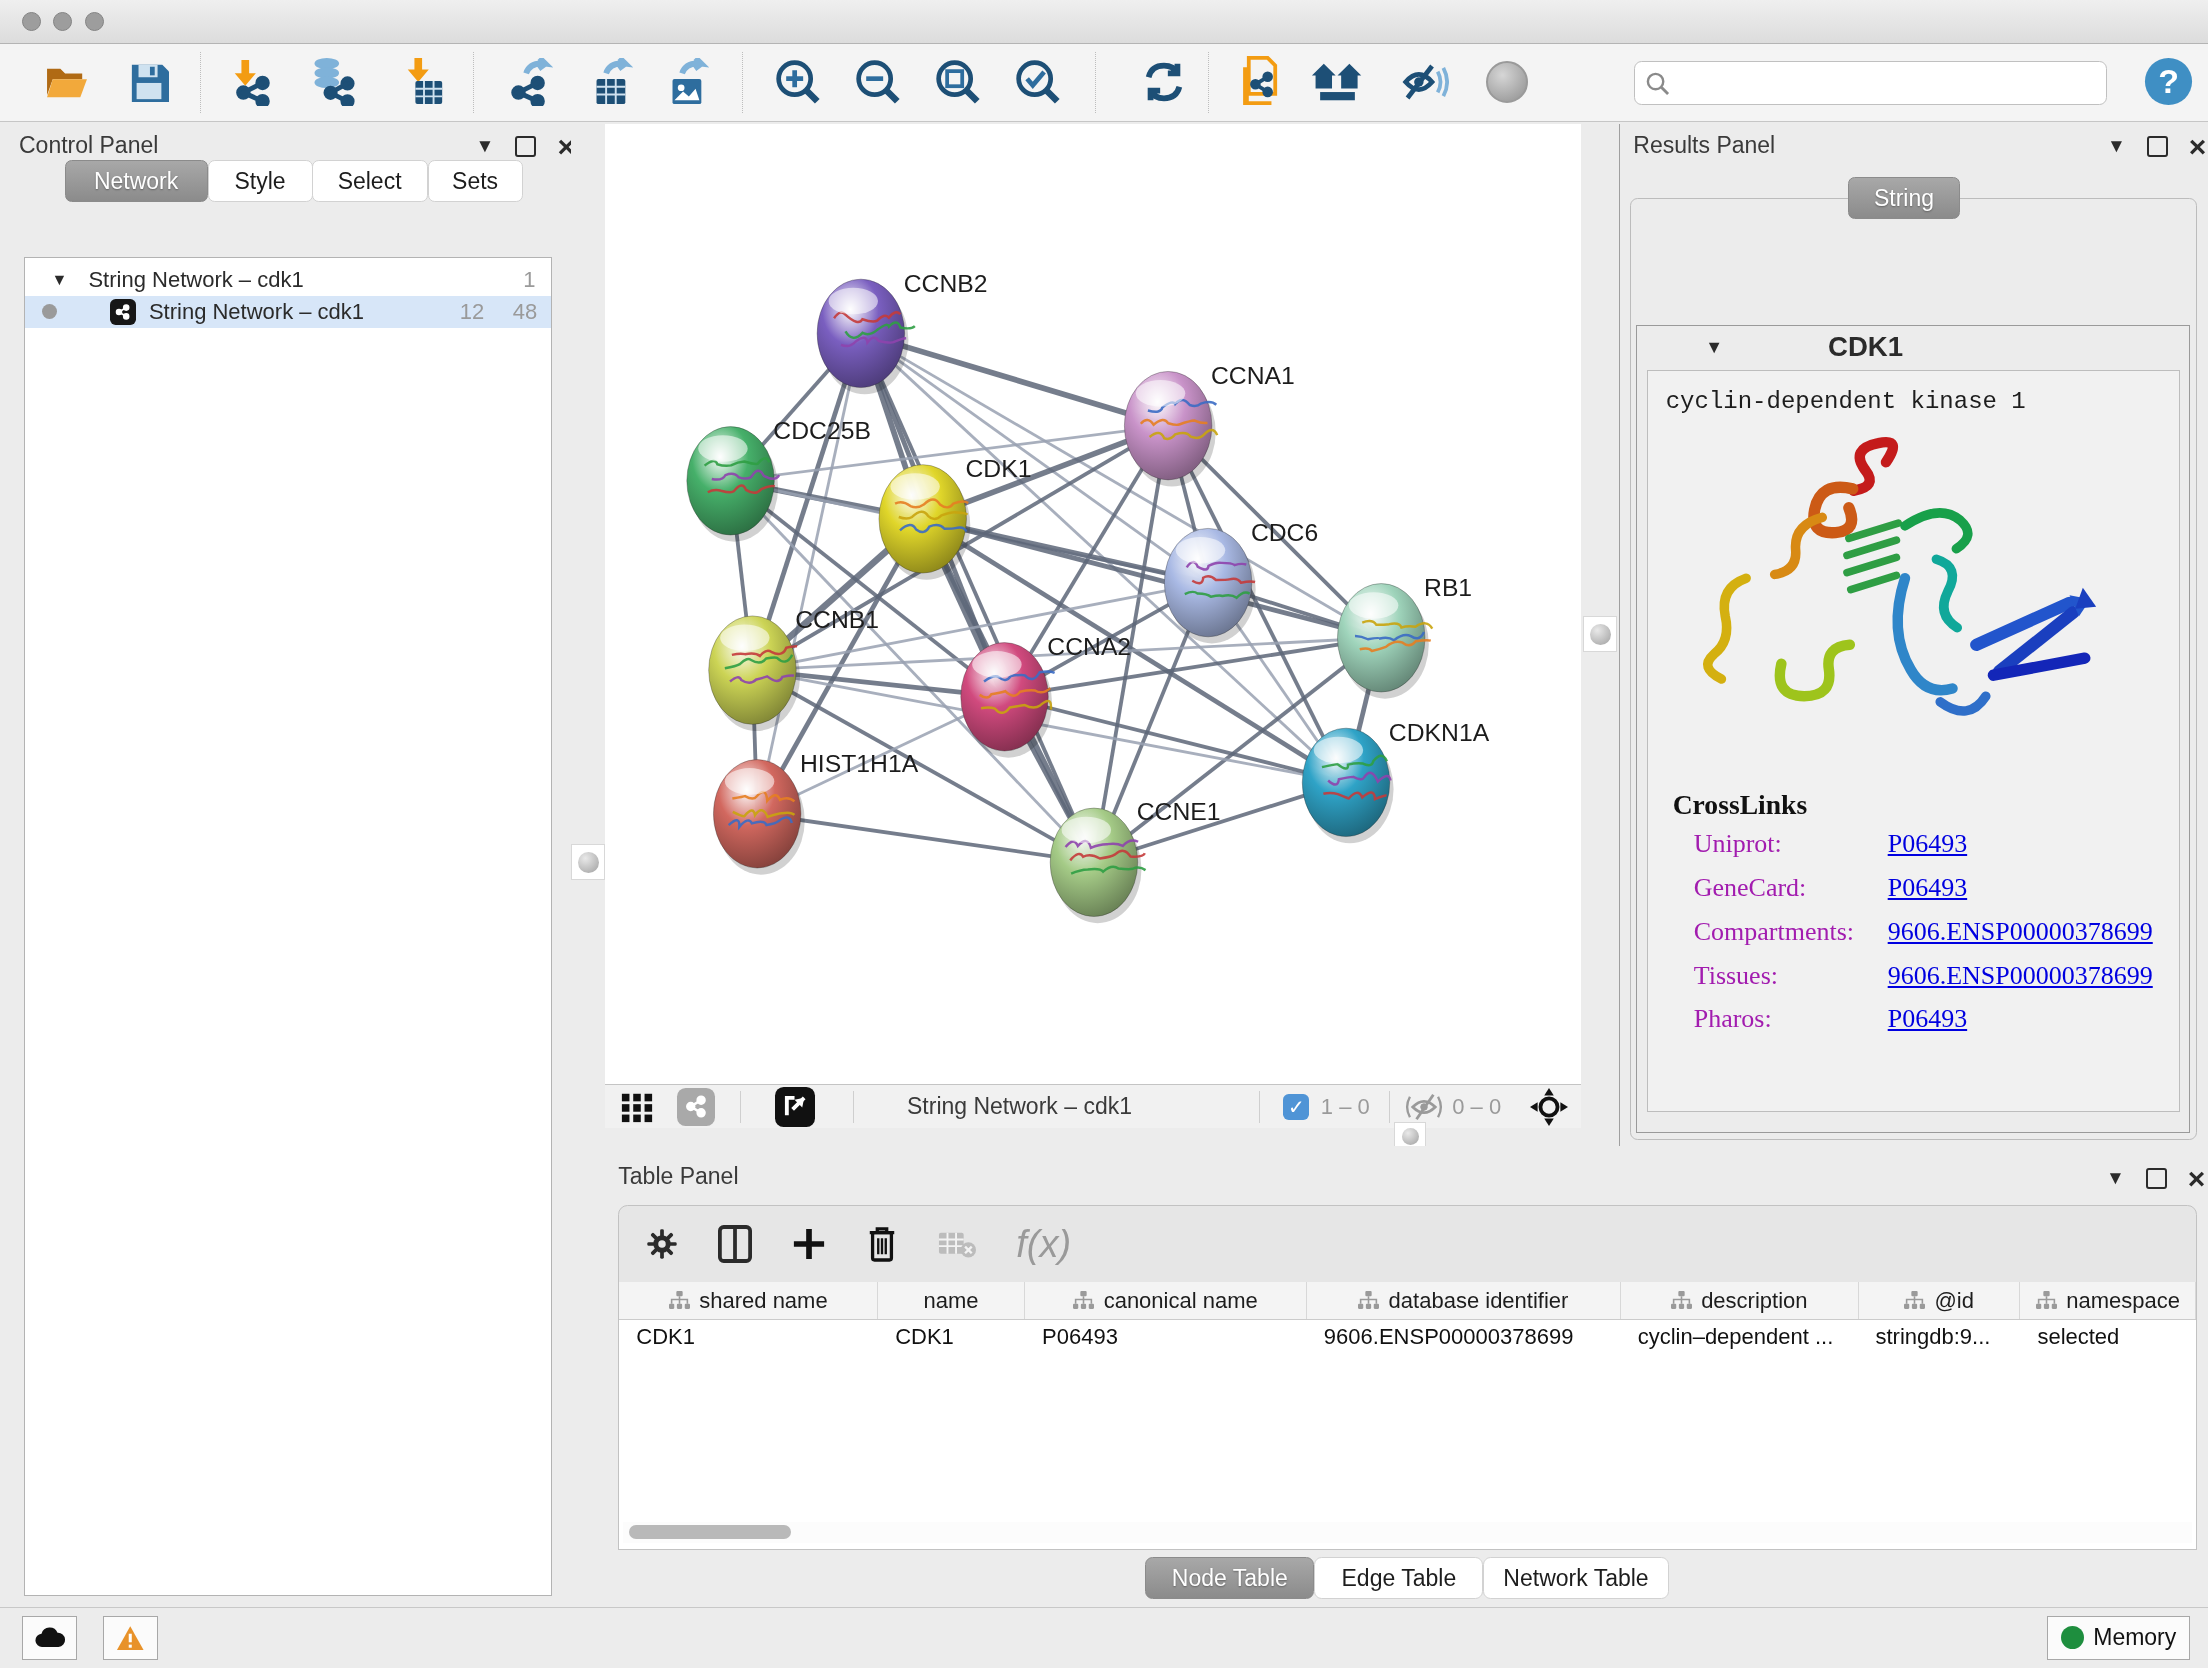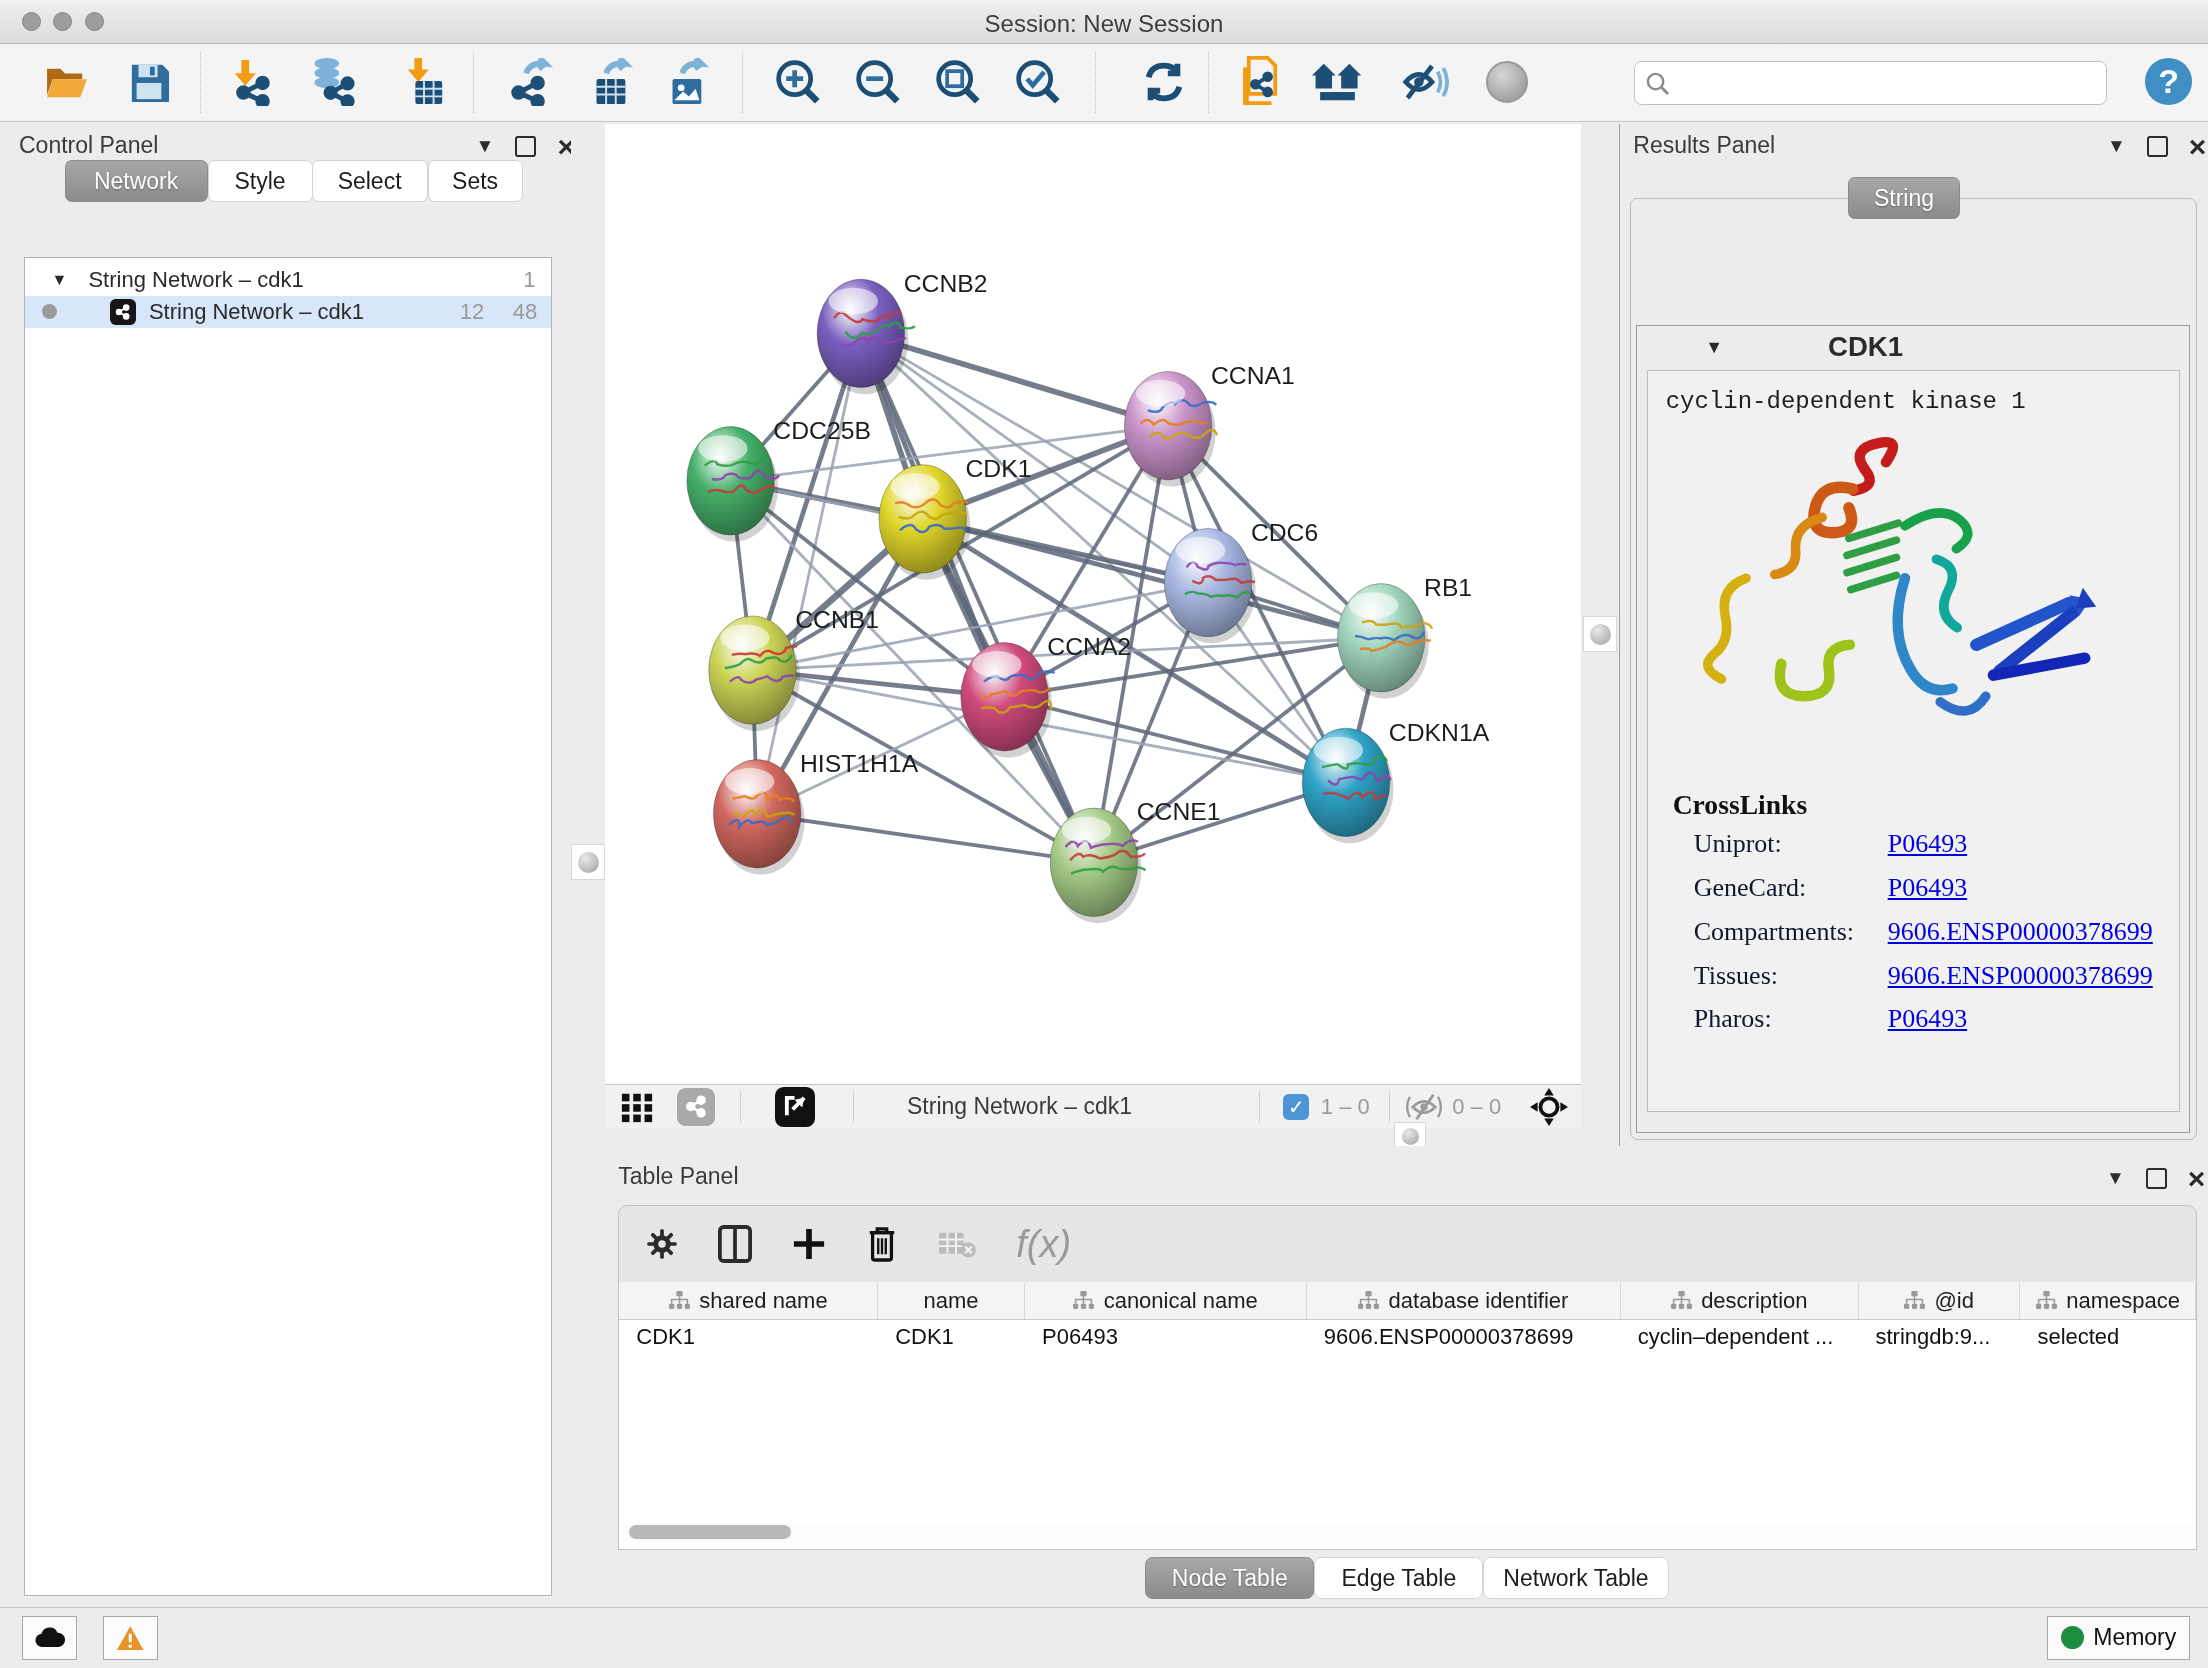--- a/index.html
+++ b/index.html
@@ -56,21 +56,21 @@
   
   #results-panel { left:1619px; top:124px; width:590px; height:1022px; border-left:1.9px solid #9f9f9f; background:#ececec;padding-left:20px; }
   #rp-box { position:absolute; left:9.5px; top:74px; width:567px; height:942px; border:1px solid #bcbcbc; border-radius:7.6px; background:#ececec; }
   #rp-btnrow { position:absolute; left:5.7px; top:38px; width:554px; height:84px; border:1px solid #c6c6c6; background:#efefef; }
   .rp-btn { position:absolute; top:17px; height:46px; background:#fff; border:1px solid #c6c6c6; border-radius:8.6px; font-size:24px; display:flex; align-items:center; justify-content:center; }
   #rp-section { position:absolute; left:5.7px; top:126px; width:554px; height:808px; border:1px solid #9a9a9a; background:#ececec; }
   #rp-sec-head { position:absolute; left:0; top:0; width:100%; height:42px; display:flex; align-items:center; }
   #rp-content { position:absolute; left:9.5px; top:44px; width:533px; height:742px; background:#f1f1f1; border:1px solid #bdbdbd; }
   #rp-desc { position:absolute; left:18px; top:17px; font-size:24px; color:#1d1d1d;font-family:Liberation Mono, monospace; }
   #crosslinks-title { position:absolute; left:25px; top:418px; font-family:"Liberation Serif",serif; font-weight:bold; font-size:27.6px; color:#111; }
-  .cl-row { position:absolute; left:46px; font-family:"Liberation Serif",serif; font-size:26px; color:#0f172a; }
+  .cl-row { position:absolute; left:46px; font-family:"Liberation Serif",serif; font-size:26px; color:#a21caf; }
   .cl-val { position:absolute; left:240px; font-family:"Liberation Serif",serif; font-size:26px; color:#0000e0; text-decoration:underline; }
 
   
   #table-panel { left:605px; top:1146px; width:1604px; height:454px; background:#ececec; }
   #tp-toolbar { position:absolute; left:13.3px; top:59px; width:1579px; height:78px; background:#e6e6e6; border:1px solid #c2c2c2; border-radius:9.5px 9.5px 0 0; display:flex; align-items:center; gap:40px; padding-left:27px; }
   #tp-table { position:absolute; left:13.3px; top:136px; width:1579px; height:268px; background:#fff; border:1px solid #c2c2c2; border-top:none; }
   #tp-header { display:flex; height:38px; background:#f4f4f4; border-bottom:1px solid #cbcbcb; }
   .th { display:flex; align-items:center; justify-content:center; gap:9.5px; font-size:22px; color:#1d1d1d; border-right:1px solid #d8d8d8; overflow:hidden; white-space:nowrap; }
   #tp-row { display:flex; height:34px; align-items:center; }
   .td { font-size:22px; color:#111; padding-left:17px; overflow:hidden; white-space:nowrap; }
@@ -89,21 +89,20 @@
   svg { display:block; }
   text { font-family:"Liberation Sans",sans-serif; }
 </style>
 </head>
 <body>
 
 <div id="titlebar" class="abs">
   <span class="tl" style="left:22px"></span>
   <span class="tl" style="left:53px"></span>
   <span class="tl" style="left:85px"></span>
-  <div id="win-title" class="abs">Session: New Session</div>
 </div>
 
 <div id="toolbar" class="abs">
   <div class="tbtn" style="left:40px">
     <svg width="44" height="38" viewBox="0 0 46 40">
         <path d="M2 6h14l5 5h18v6H8L2 34z" fill="#b06a14"></path>
         <path d="M8 17h36l-7 19H2z" fill="#f2a93b"></path>
       </svg>
   </div>
   <div class="tbtn" style="left:122px">

